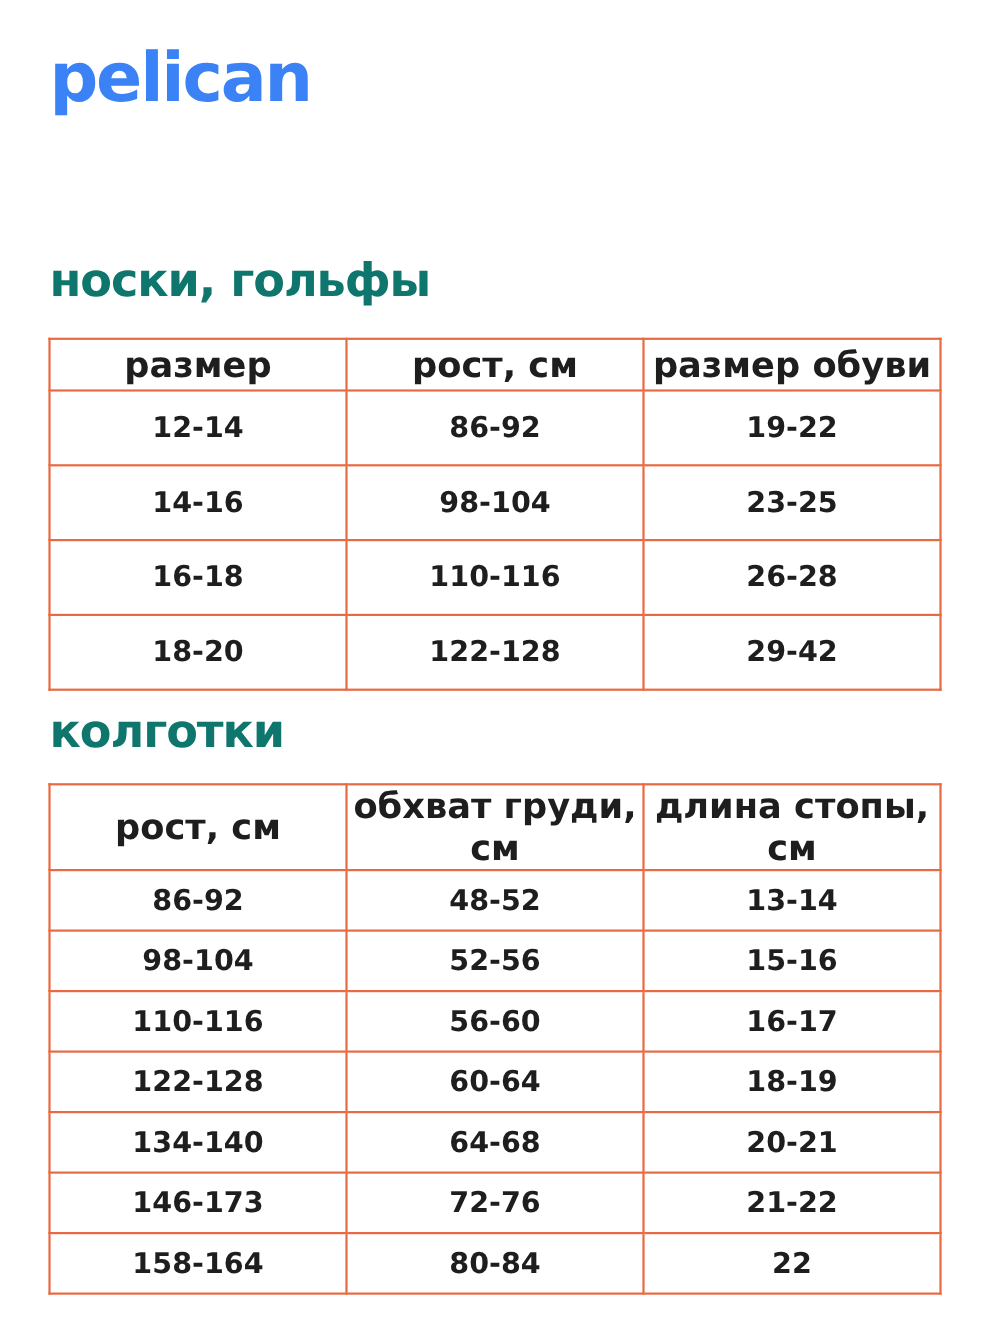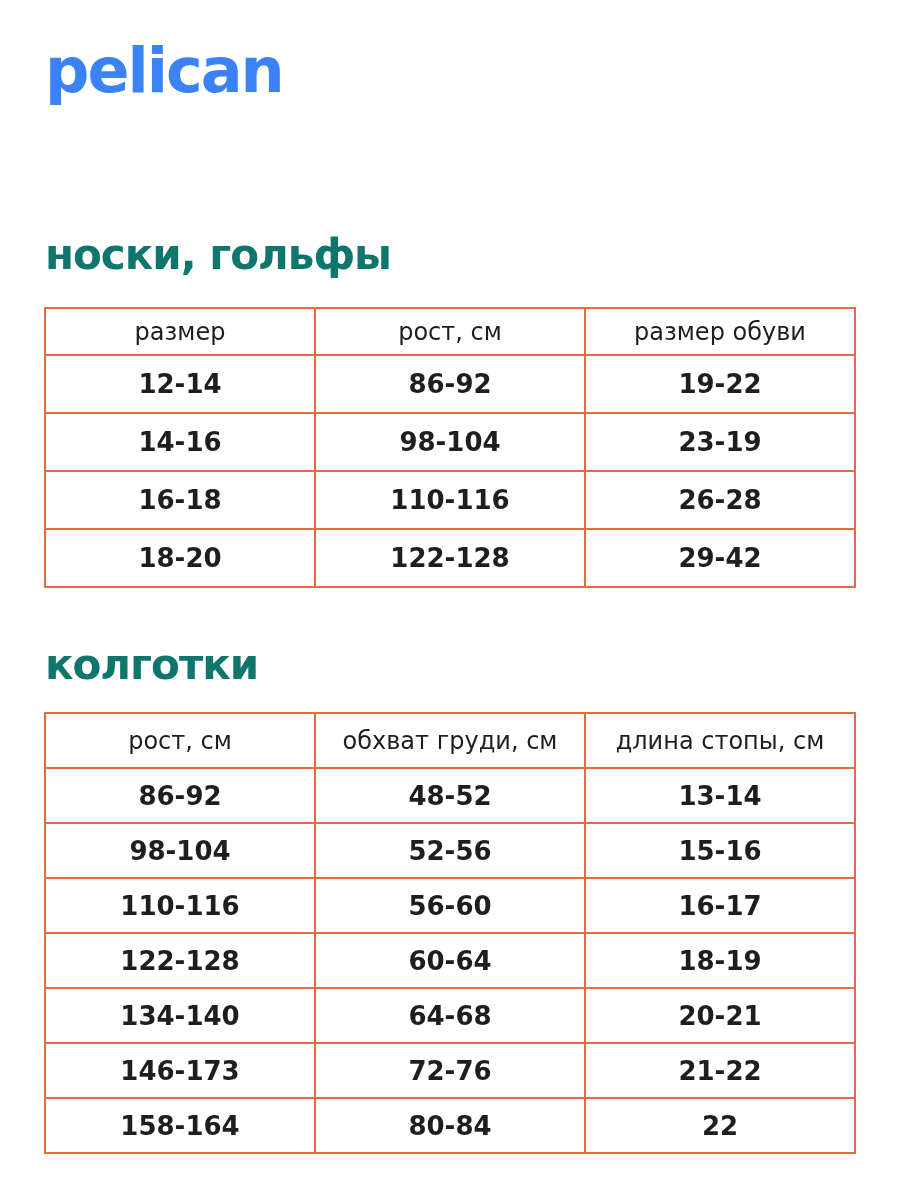--- a/index.html
+++ b/index.html
@@ -31,24 +31,24 @@
     table-layout: fixed;
   }
   .table-socks  { top: 307px; }
   .table-tights { top: 712px; }
   th, td {
     border: 2px solid #E86A42;
     text-align: center;
     vertical-align: middle;
     color: #1E1E1E;
   }
-  th { font-size: 24px; font-weight: normal; }
+  th { font-size: 32px; font-weight: bold; }
   td { font-size: 26px; font-weight: bold; }
   .table-socks th  { height: 47px; }
-  .table-socks td  { height: 58px; }
+  .table-socks td  { height: 68px; }
   .table-tights th { height: 55px; }
   .table-tights td { height: 55px; }
 </style>
 </head>
 <body>
 
 <div class="logo">pelican</div>
 
 <h2 class="section-title title-socks">носки, гольфы</h2>
 
@@ -62,21 +62,21 @@
   </thead>
   <tbody>
     <tr>
       <td>12-14</td>
       <td>86-92</td>
       <td>19-22</td>
     </tr>
     <tr>
       <td>14-16</td>
       <td>98-104</td>
-      <td>23-19</td>
+      <td>23-25</td>
     </tr>
     <tr>
       <td>16-18</td>
       <td>110-116</td>
       <td>26-28</td>
     </tr>
     <tr>
       <td>18-20</td>
       <td>122-128</td>
       <td>29-42</td>

